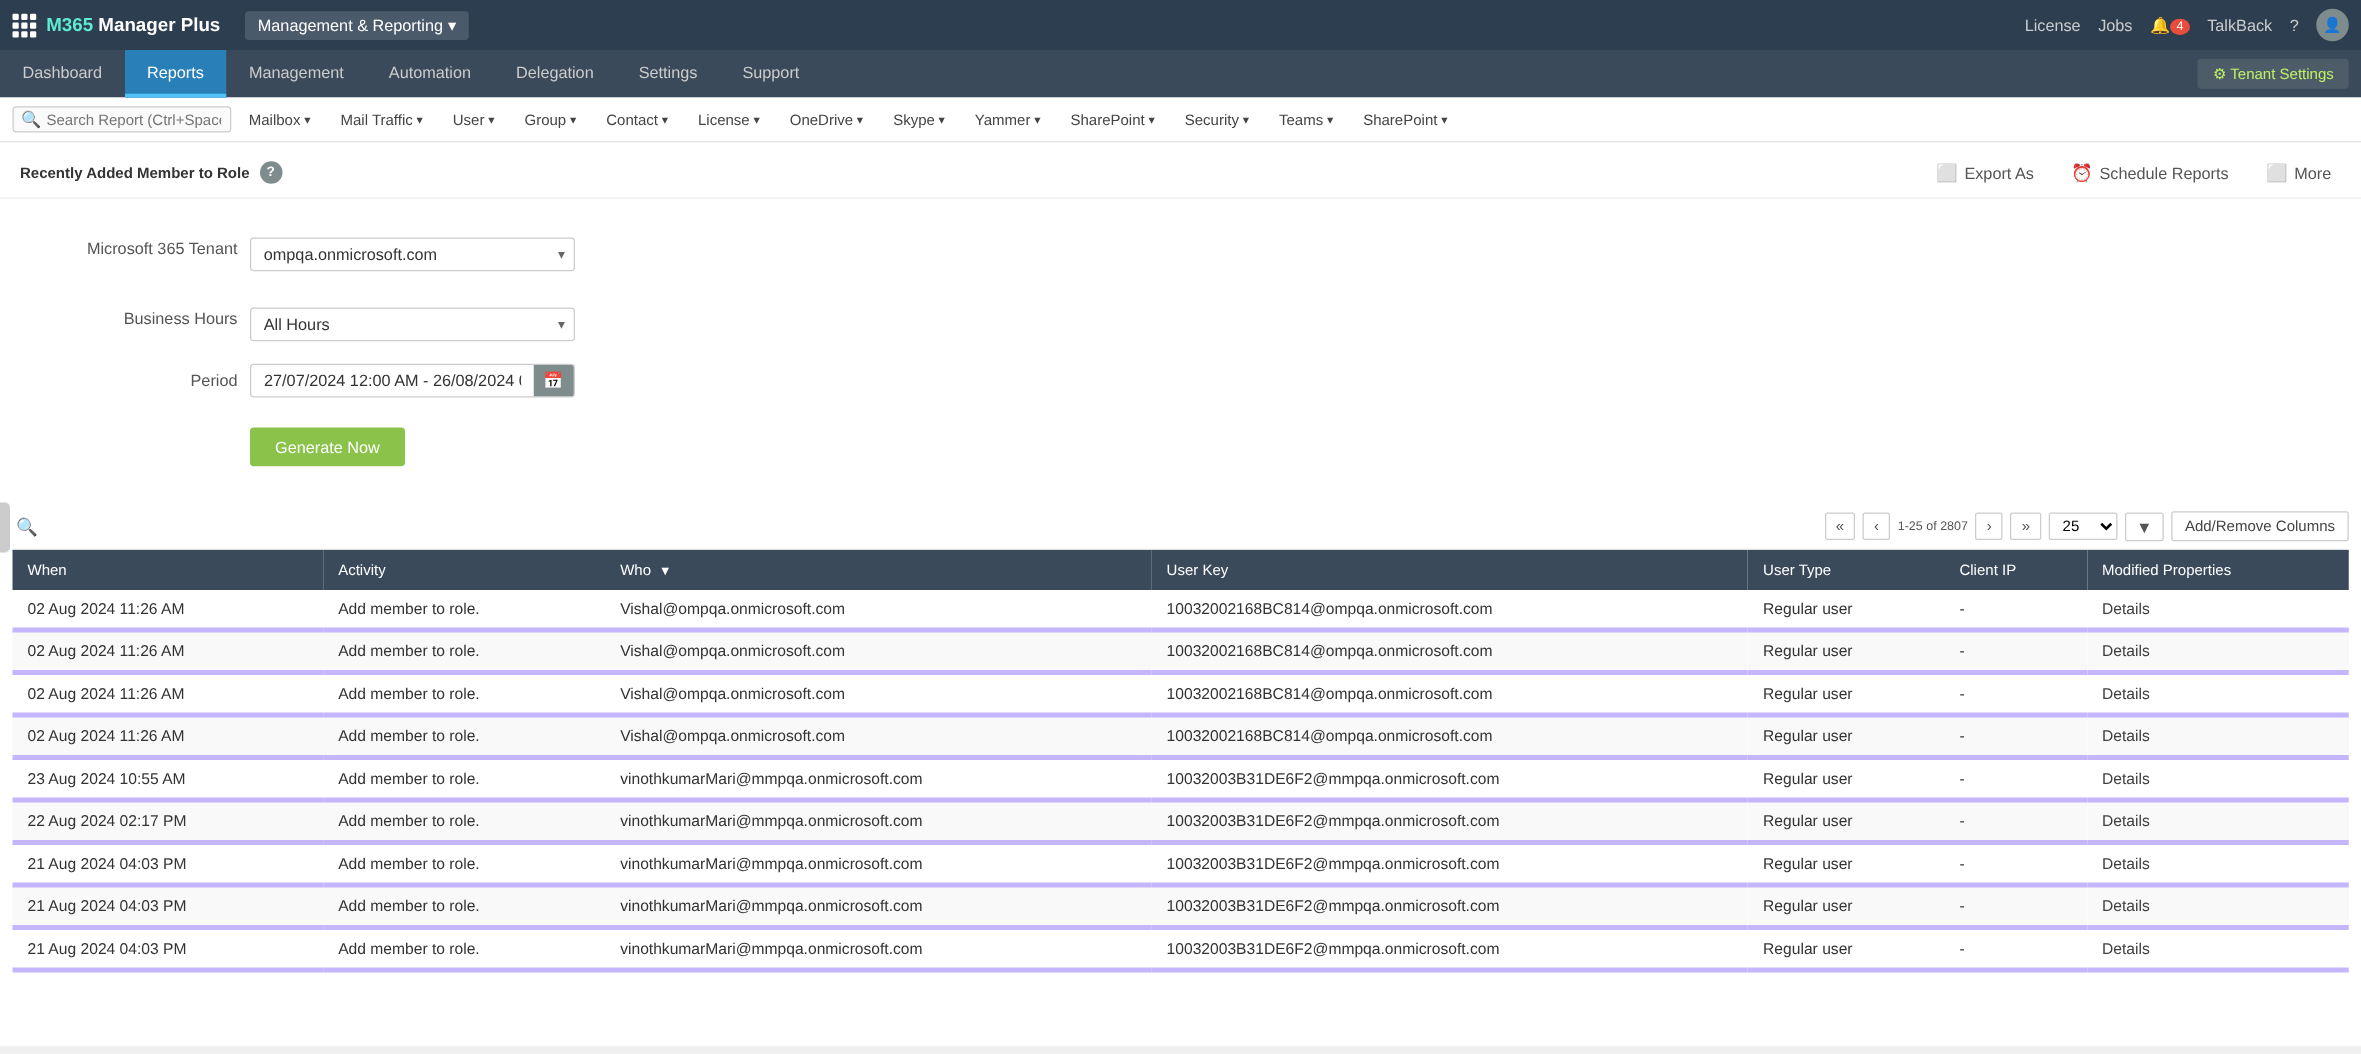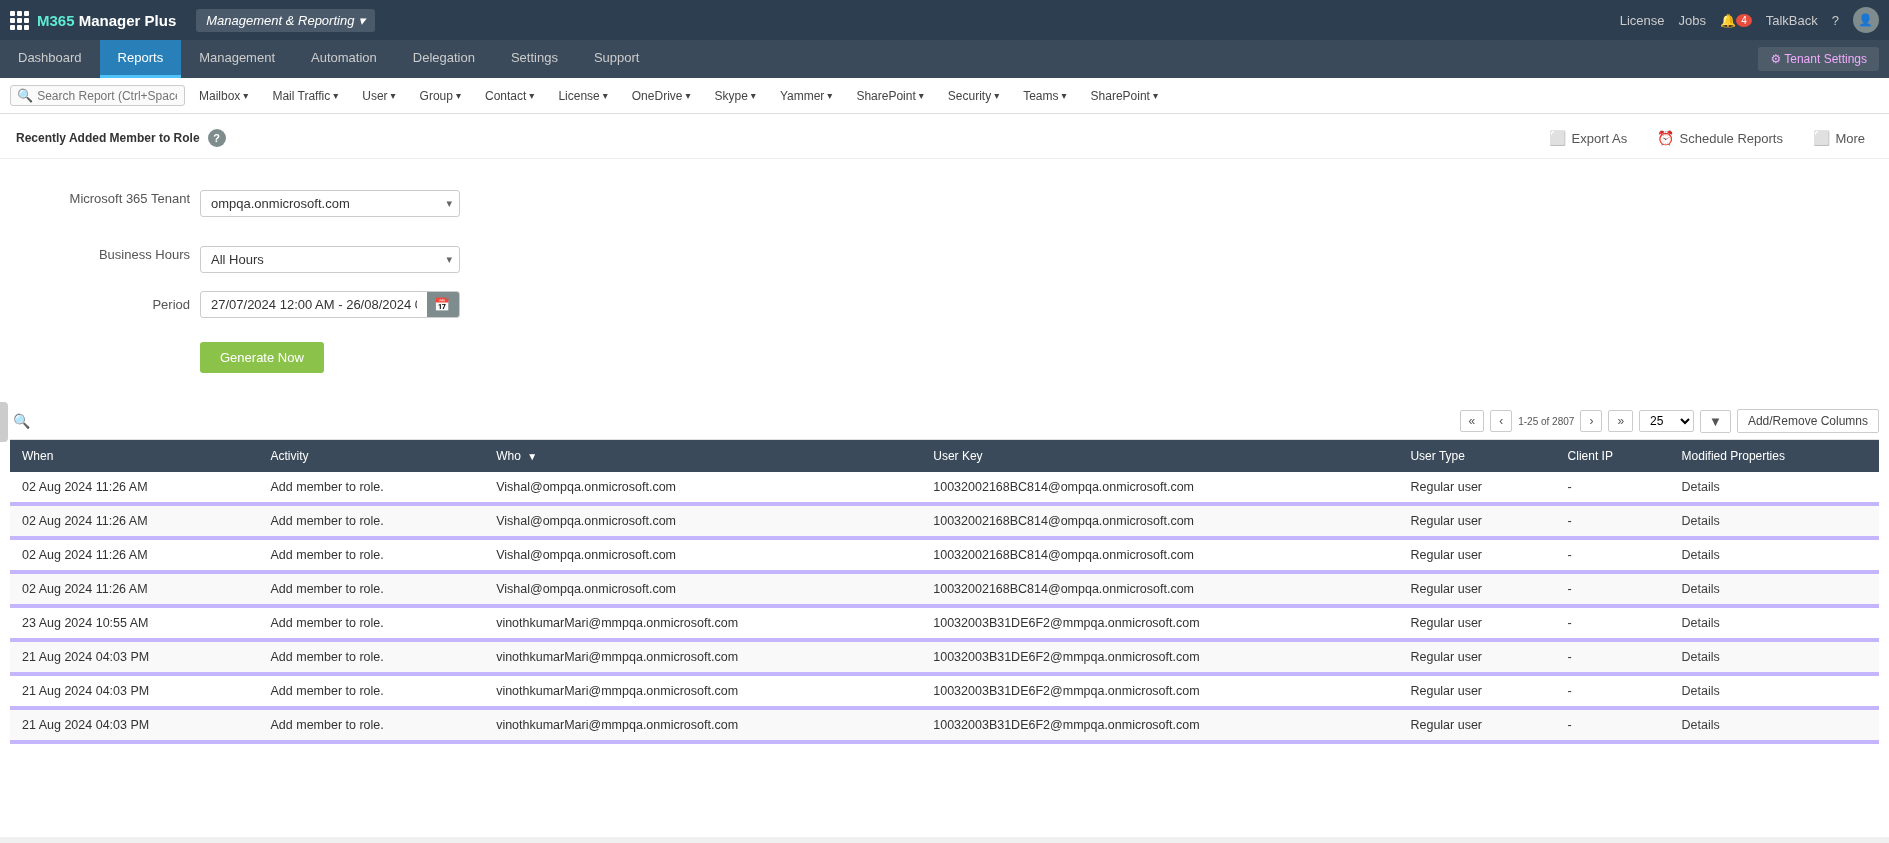--- a/index.html
+++ b/index.html
@@ -30,21 +30,20 @@
       background: rgba(255,255,255,0.15);
       border: none;
       color: #fff;
       padding: 4px 10px;
       border-radius: 3px;
       font-size: 13px;
       cursor: pointer;
       display: flex;
       align-items: center;
       gap: 4px;
-      font-style: italic;
     }
     .top-bar-right {
       margin-left: auto;
       display: flex;
       align-items: center;
       gap: 14px;
       font-size: 13px;
     }
     .top-bar-right a {
       color: #ccc;
@@ -92,21 +91,21 @@
     .tab-bar .tab.active {
       color: #fff;
       background: #2980b9;
       border-bottom: 3px solid #4fc3f7;
     }
     .tab-bar .tenant-settings {
       margin-left: auto;
       margin-right: 10px;
       background: rgba(255,255,255,0.1);
       border: none;
-      color: #f0abfc;
+      color: #bef264;
       padding: 5px 12px;
       border-radius: 3px;
       cursor: pointer;
       font-size: 12px;
       display: flex;
       align-items: center;
       gap: 5px;
     }
 
     
@@ -661,21 +660,21 @@
           <tr>
       <td>23 Aug 2024 10:55 AM</td>
       <td>Add member to role.</td>
       <td>vinothkumarMari@mmpqa.onmicrosoft.com</td>
       <td>10032003B31DE6F2@mmpqa.onmicrosoft.com</td>
       <td>Regular user</td>
       <td>-</td>
       <td><a class="details-link">Details</a></td>
     </tr>
           <tr>
-      <td>21 Aug 2024 04:03 PM</td>
+      <td>22 Aug 2024 02:17 PM</td>
       <td>Add member to role.</td>
       <td>vinothkumarMari@mmpqa.onmicrosoft.com</td>
       <td>10032003B31DE6F2@mmpqa.onmicrosoft.com</td>
       <td>Regular user</td>
       <td>-</td>
       <td><a class="details-link">Details</a></td>
     </tr>
           <tr>
       <td>21 Aug 2024 04:03 PM</td>
       <td>Add member to role.</td>
@@ -687,16 +686,25 @@
     </tr>
           <tr>
       <td>21 Aug 2024 04:03 PM</td>
       <td>Add member to role.</td>
       <td>vinothkumarMari@mmpqa.onmicrosoft.com</td>
       <td>10032003B31DE6F2@mmpqa.onmicrosoft.com</td>
       <td>Regular user</td>
       <td>-</td>
       <td><a class="details-link">Details</a></td>
     </tr>
+          <tr>
+      <td>21 Aug 2024 04:03 PM</td>
+      <td>Add member to role.</td>
+      <td>vinothkumarMari@mmpqa.onmicrosoft.com</td>
+      <td>10032003B31DE6F2@mmpqa.onmicrosoft.com</td>
+      <td>Regular user</td>
+      <td>-</td>
+      <td><a class="details-link">Details</a></td>
+    </tr>
         </tbody>
     </table>
   </div>
 </div>
 
 </body></html>

